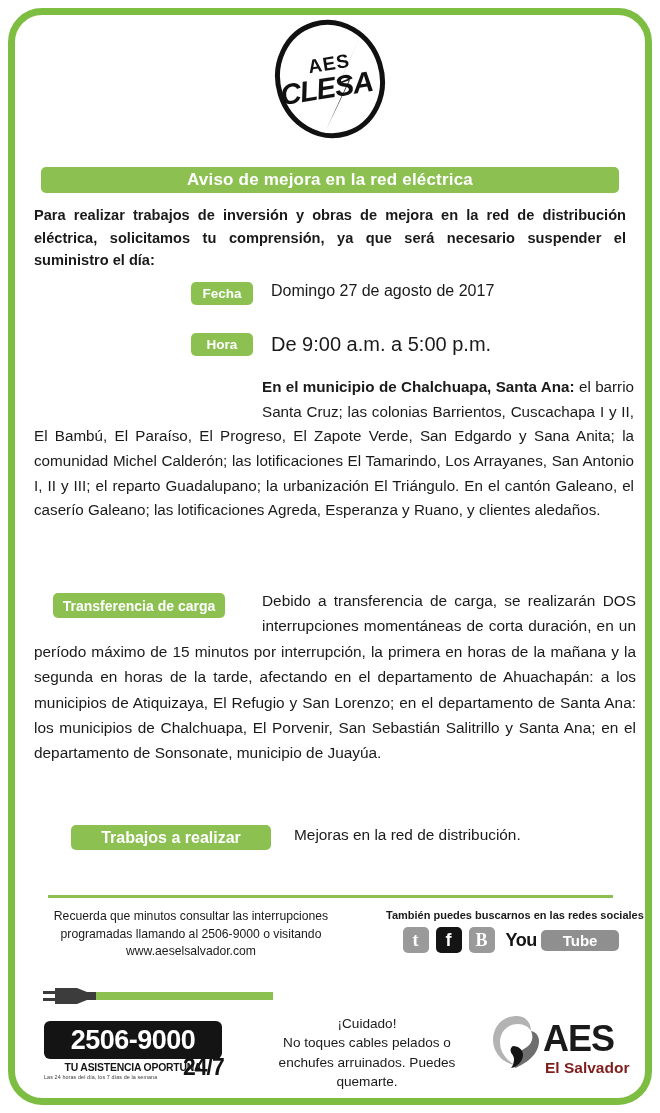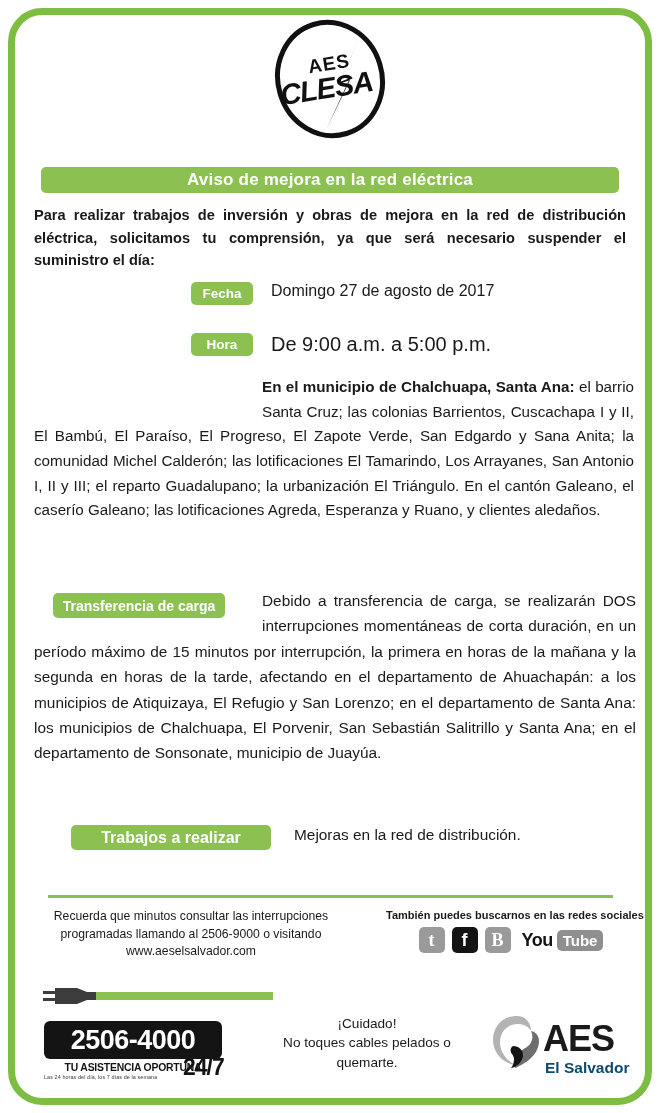--- a/index.html
+++ b/index.html
@@ -274,21 +274,21 @@
     color: #141414;
     font-family: "Liberation Sans", sans-serif;
     letter-spacing: -0.5px;
   }
   .yt-tube {
     background: #8f8f8f;
     color: #ffffff;
     font-size: 15px;
     font-weight: bold;
     border-radius: 5px;
-    padding: 2px 6px;
+    padding: 2px 22px;
     font-family: "Liberation Sans", sans-serif;
   }
 
   
   .plug {
     position: absolute;
     left: 35px;
     top: 976px;
     width: 230px;
     height: 22px;
@@ -375,21 +375,21 @@
     font-size: 36px;
     font-weight: bold;
     color: #1a1a1a;
     letter-spacing: -1px;
     line-height: 1;
     font-family: "Liberation Sans", sans-serif;
   }
   .aes-sub {
     font-size: 15.5px;
     font-weight: bold;
-    color: #0c4a6e;
+    color: #7f1d1d;
     line-height: 1;
     margin-top: 3px;
     margin-left: 2px;
   }
 </style>
 </head>
 <body>
 
 <div class="page">
   <div class="frame"></div>
@@ -453,31 +453,32 @@
 
     <svg class="plug" viewBox="0 0 230 22">
       <rect x="0" y="7" width="12" height="3" fill="#3c3c3c"></rect>
       <rect x="0" y="14" width="12" height="3" fill="#3c3c3c"></rect>
       <path d="M12 4 L34 4 L44 8 L44 16 L34 20 L12 20 Z" fill="#3c3c3c"></path>
       <rect x="44" y="8" width="9" height="8" fill="#3c3c3c"></rect>
       <rect x="53" y="8" width="177" height="8" fill="#8cc152"></rect>
     </svg>
 
     <div class="phone-box">
-      <span class="phone-num">2506-4000</span>
+      <span class="phone-num">2506-9000</span>
     </div>
     <div class="phone-sub">
       <div class="phone-sub-main">TU ASISTENCIA OPORTUNA</div>
       <div class="phone-sub-small">Las 24 horas del día, los 7 días de la semana</div>
     </div>
     <div class="phone-247">24/7</div>
 
     <div class="caution">
       <div>¡Cuidado!</div>
       <div>No toques cables pelados o</div>
+      <div>enchufes arruinados. Puedes</div>
       <div>quemarte.</div>
     </div>
 
     <div class="aes-logo">
       <svg width="52" height="56" viewBox="0 0 52 56">
         <path d="M26 3 C10 3 2 15 2 27 C2 39 11 50 24 52 C14 46 9 38 9 29 C9 19 16 11 27 11 C33 11 38 14 40 18 C40 9 34 3 26 3 Z" fill="#b3b3b3"></path>
         <path d="M40 18 C42 22 42 27 39 31 C35 36 28 37 24 44 C22 48 22 52 24 55 C34 51 48 42 48 28 C48 23 45 19 40 18 Z" fill="#6e6e6e"></path>
         <path d="M22 33 C28 33 32 37 32 42 C32 48 26 54 20 55 C24 50 24 45 21 41 C19 38 19 35 22 33 Z" fill="#141414"></path>
       </svg>
       <div class="aes-text">

